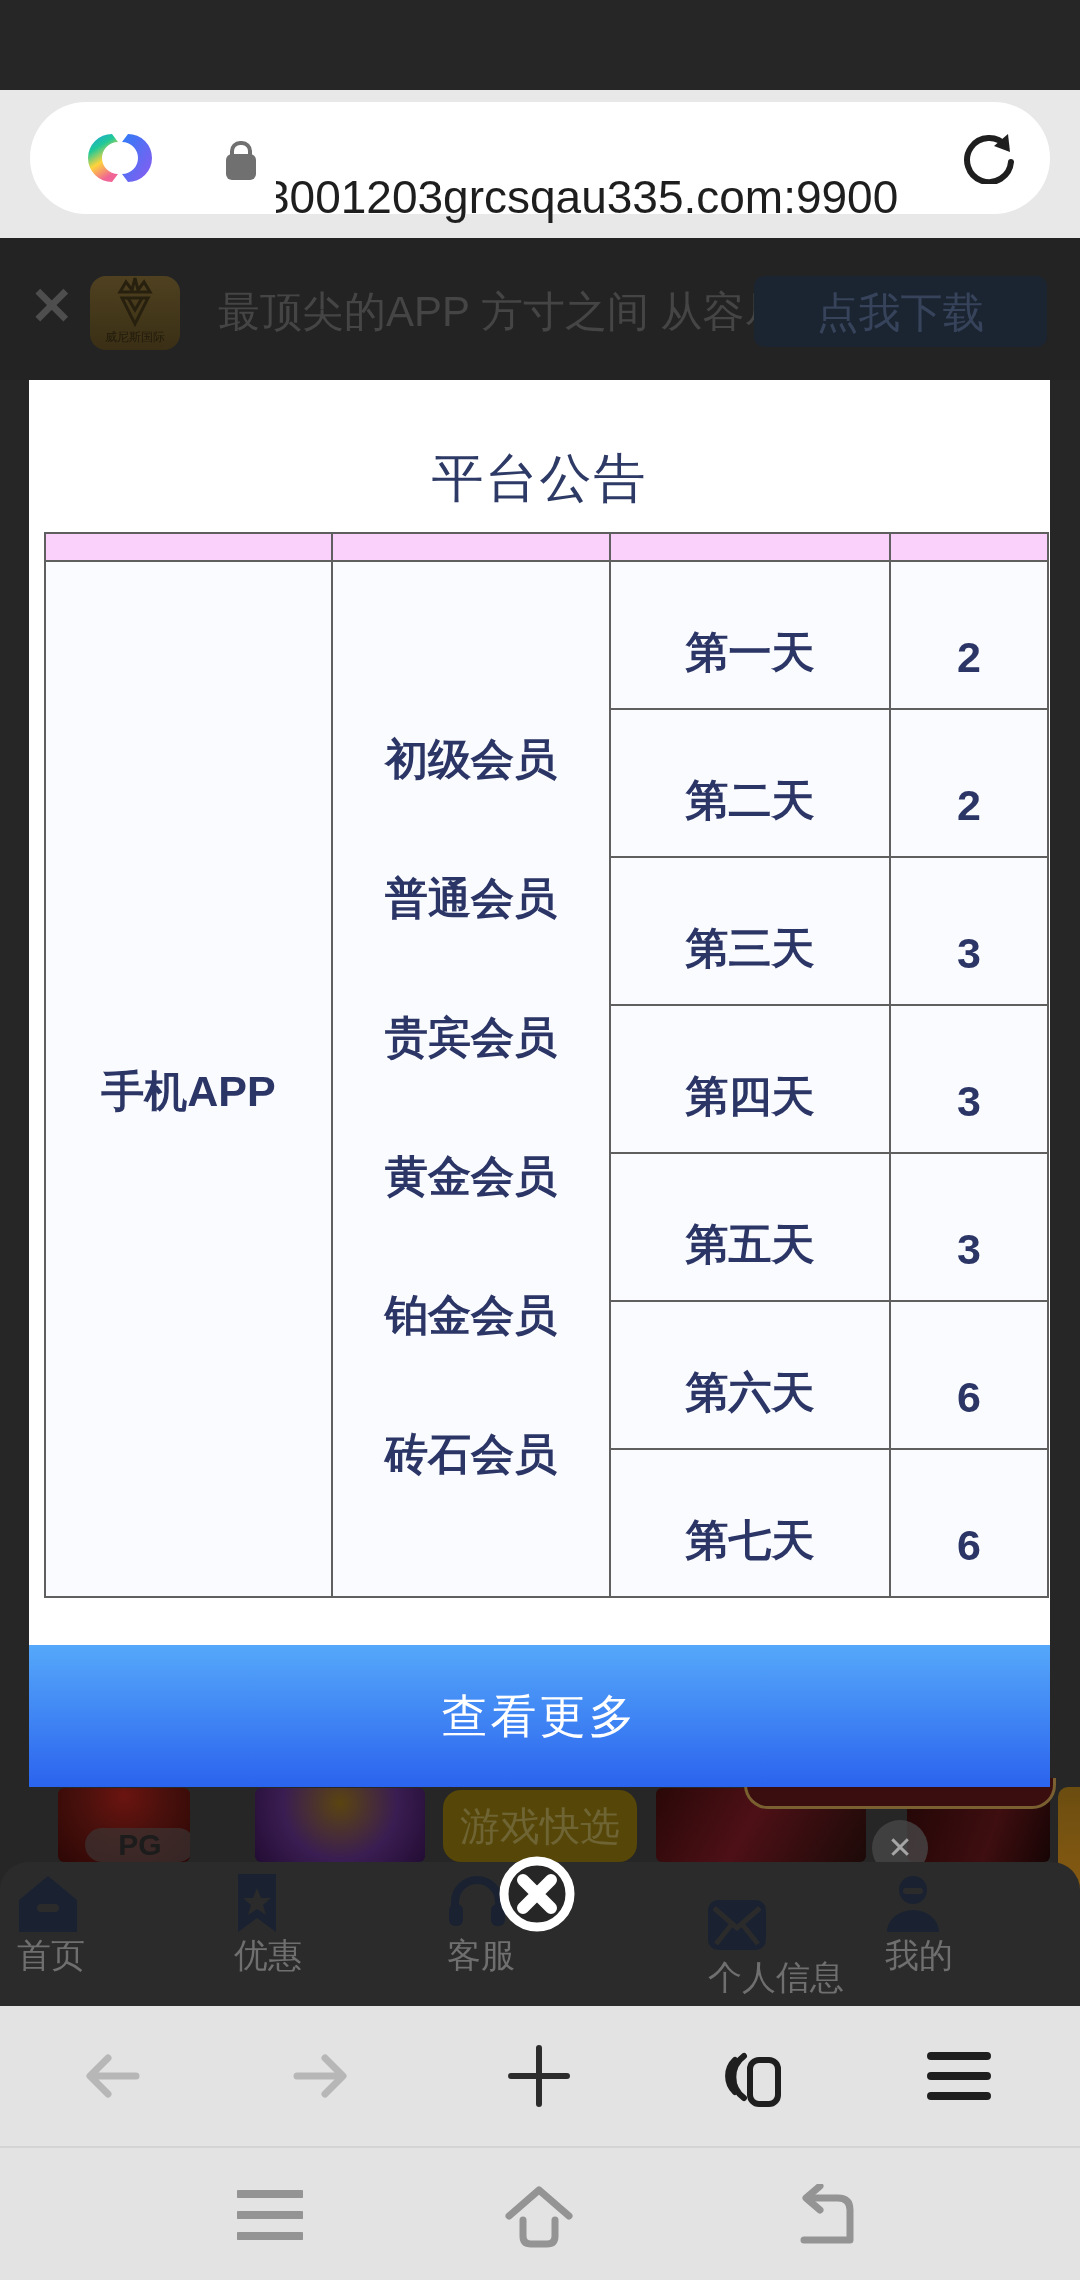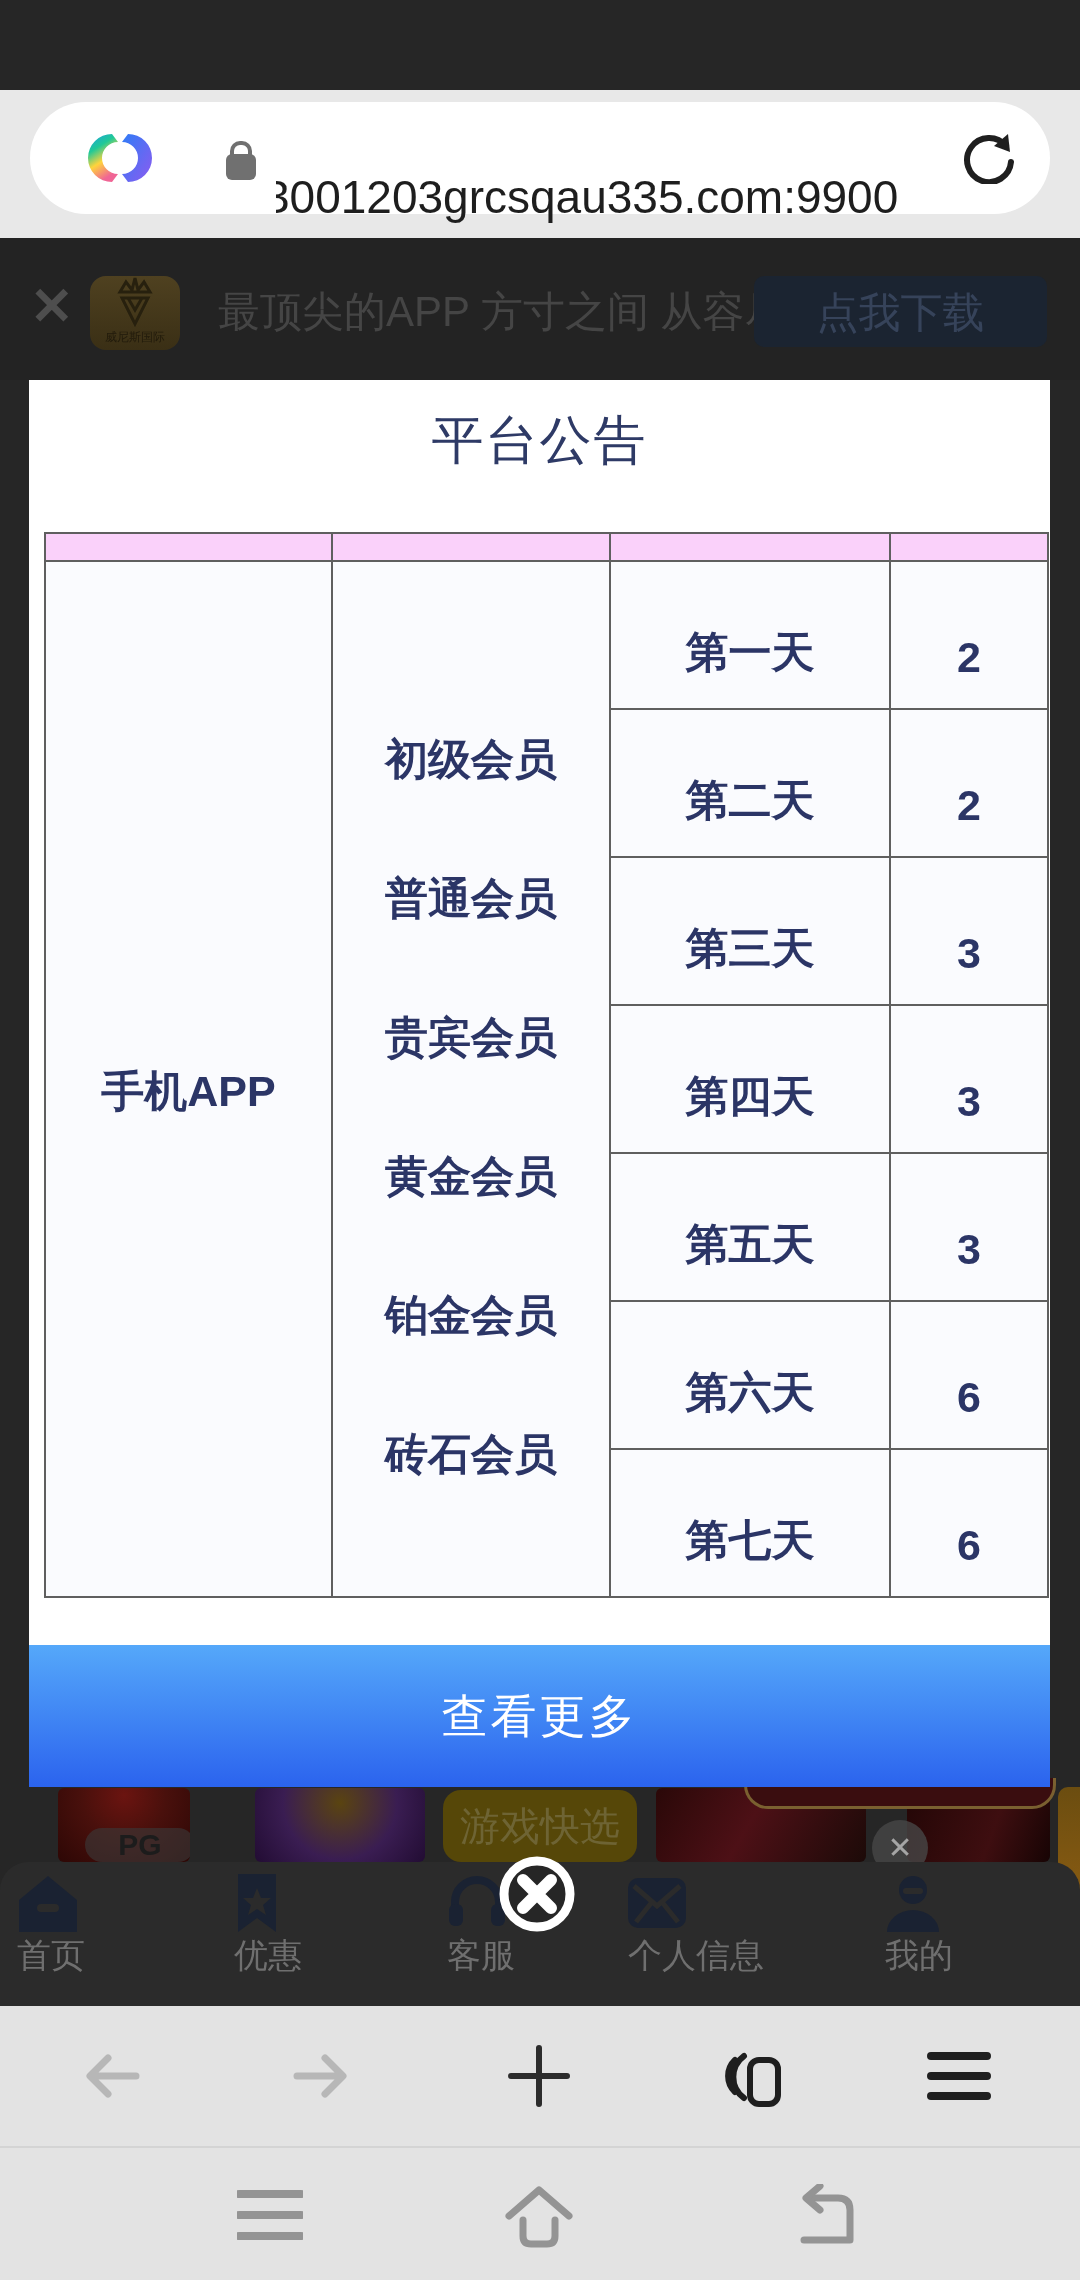--- a/index.html
+++ b/index.html
@@ -41,21 +41,21 @@
   .banner-close{position:absolute;left:30px;top:38px;font-size:52px;font-weight:bold;color:#4e4e4e;line-height:60px;}
   .appicon{position:absolute;left:90px;top:38px;width:90px;height:74px;border-radius:16px;
            background:linear-gradient(180deg,#4f4120,#3a2f15);overflow:hidden;}
   .appicon .nm{position:absolute;left:0;bottom:4px;width:100%;text-align:center;font-size:12px;color:#221b0b;}
   .banner-txt{position:absolute;left:218px;top:0;height:142px;line-height:148px;font-size:42px;color:#454545;white-space:nowrap;}
   .dl-btn{position:absolute;left:754px;top:38px;width:293px;height:71px;border-radius:10px;background:#1b2431;
           text-align:center;line-height:74px;font-size:42px;color:#36435a;}
 
   
   .modal{left:29px;top:380px;width:1021px;height:1407px;background:#ffffff;z-index:5;}
-  .modal-title{padding-top:26px;text-align:center;font-size:52px;color:#2e3a66;letter-spacing:2px;}
+  .modal-title{padding-top:64px;text-align:center;font-size:52px;color:#2e3a66;letter-spacing:2px;}
   .ann-table{position:absolute;left:15px;top:152px;border-collapse:collapse;table-layout:fixed;width:1003px;}
   .ann-table td{border:2px solid #5f5f5f;background:#fafbfe;color:#2b3566;
                 font-size:43px;font-weight:600;text-align:center;}
   .ann-table tr.head td{height:26px;background:#fad1fa;padding:0;}
   .ann-table tr.body{height:148px;}
   td.day-cell,td.val-cell{vertical-align:bottom;padding-bottom:26px;}
   td.app-cell,td.tier-cell{vertical-align:middle;}
   .app-cell div{margin-top:26px;}
   .tier-cell div{line-height:84px;margin-top:55px;}
   .more-btn{position:absolute;left:0;top:1265px;width:1021px;height:142px;
@@ -172,21 +172,21 @@
       <div class="navlabel">优惠</div>
     </div>
     <div class="navitem" style="left:447px;">
       <svg width="60" height="58" viewBox="0 0 60 58">
         <path d="M8 40 V28 a22 22 0 0 1 44 0 V40" fill="none" stroke="#1a2232" stroke-width="8"></path>
         <rect x="2" y="30" width="14" height="22" rx="6" fill="#1a2232"></rect>
         <rect x="44" y="30" width="14" height="22" rx="6" fill="#1a2232"></rect>
       </svg>
       <div class="navlabel">客服</div>
     </div>
-    <div class="navitem" style="left:628px;">
+    <div class="navitem" style="left:708px;margin-top:22px;">
       <svg width="58" height="58" viewBox="0 0 58 58">
         <rect x="0" y="4" width="58" height="50" rx="10" fill="#1a2232"></rect>
         <path d="M6 12 L29 32 L52 12 M8 48 L24 28 M50 48 L34 28" fill="none" stroke="#2b2b2b" stroke-width="5"></path>
       </svg>
       <div class="navlabel">个人信息</div>
     </div>
     <div class="navitem" style="left:885px;">
       <svg width="56" height="58" viewBox="0 0 56 58">
         <circle cx="28" cy="16" r="14" fill="#1a2232"></circle>
         <path d="M2 58 a26 22 0 0 1 52 0 Z" fill="#1a2232"></path>

